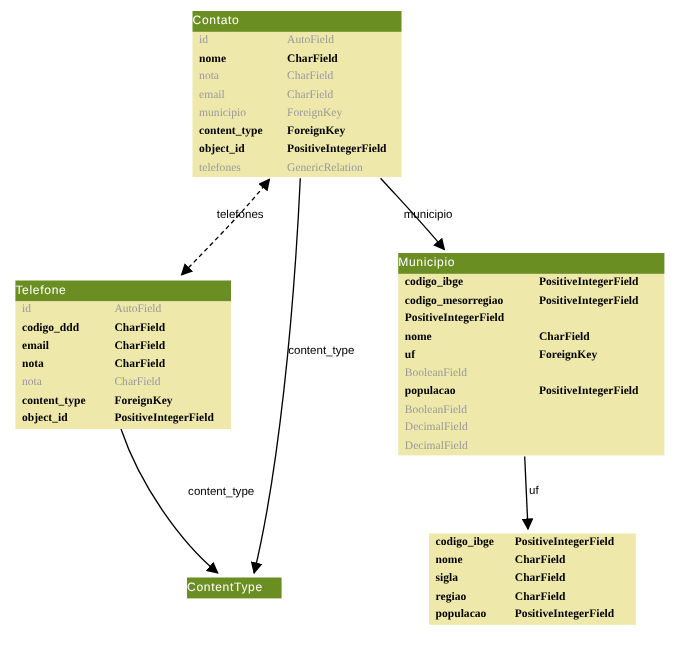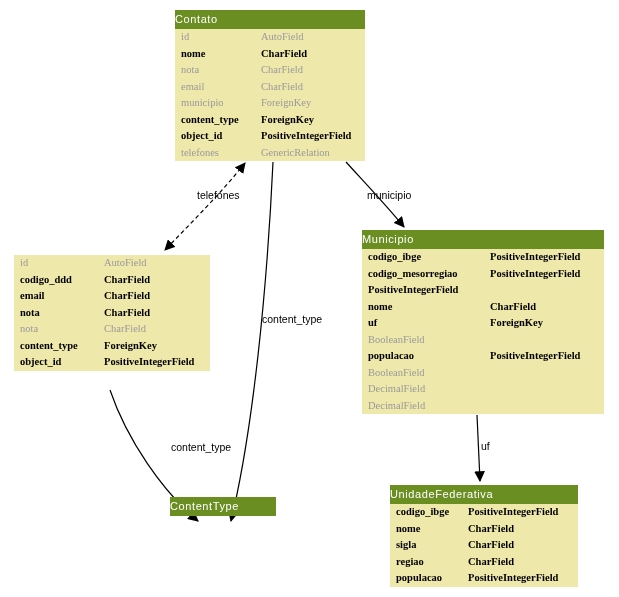--- a/index.html
+++ b/index.html
@@ -30,21 +30,21 @@
   .row.muted { font-weight:normal; color:var(--muted-text,#9a9a9a); }
   .fname { display:inline-block; flex:0 0 auto; }
   .ftype { display:inline-block; flex:0 0 auto; }
 
   #tbl-contato   { left:175px; top:10px;  width:190px; }
   #tbl-contato   .fname { width:80px; }
   #tbl-telefone  { left:14px;  top:255px; width:196px; }
   #tbl-telefone  .fname { width:84px; }
   #tbl-municipio { left:362px; top:230px; width:242px; }
   #tbl-municipio .fname { width:122px; }
-  #tbl-contenttype { left:170px; top:497px; width:106px; }
+  #tbl-contenttype { left:170px; top:525px; width:86px; }
   #tbl-uf        { left:390px; top:485px; width:188px; }
   #tbl-uf        .fname { width:72px; }
 
   .edge-label {
     position:absolute; font-size:10.5px; color:#000; white-space:nowrap;
   }
   #lbl-telefones      { left:197px; top:189px; }
   #lbl-municipio      { left:367px; top:189px; }
   #lbl-content-type-a { left:262px; top:313px; }
   #lbl-content-type-b { left:171px; top:441px; }
@@ -100,20 +100,21 @@
         <span class="ftype">PositiveIntegerField</span>
       </div>
       <div class="row muted">
         <span class="fname">telefones</span>
         <span class="ftype">GenericRelation</span>
       </div>
     </div>
   </div>
 
   <div class="entity" id="tbl-telefone">
+    <div class="thead">Telefone</div>
     <div class="tbody">
       <div class="row muted">
         <span class="fname">id</span>
         <span class="ftype">AutoField</span>
       </div>
       <div class="row">
         <span class="fname">codigo_ddd</span>
         <span class="ftype">CharField</span>
       </div>
       <div class="row">
@@ -178,21 +179,20 @@
         <span class="ftype">DecimalField</span>
       </div>
     </div>
   </div>
 
   <div class="entity" id="tbl-contenttype">
     <div class="thead">ContentType</div>
   </div>
 
   <div class="entity" id="tbl-uf">
-    <div class="thead">UnidadeFederativa</div>
     <div class="tbody">
       <div class="row">
         <span class="fname">codigo_ibge</span>
         <span class="ftype">PositiveIntegerField</span>
       </div>
       <div class="row">
         <span class="fname">nome</span>
         <span class="ftype">CharField</span>
       </div>
       <div class="row">

